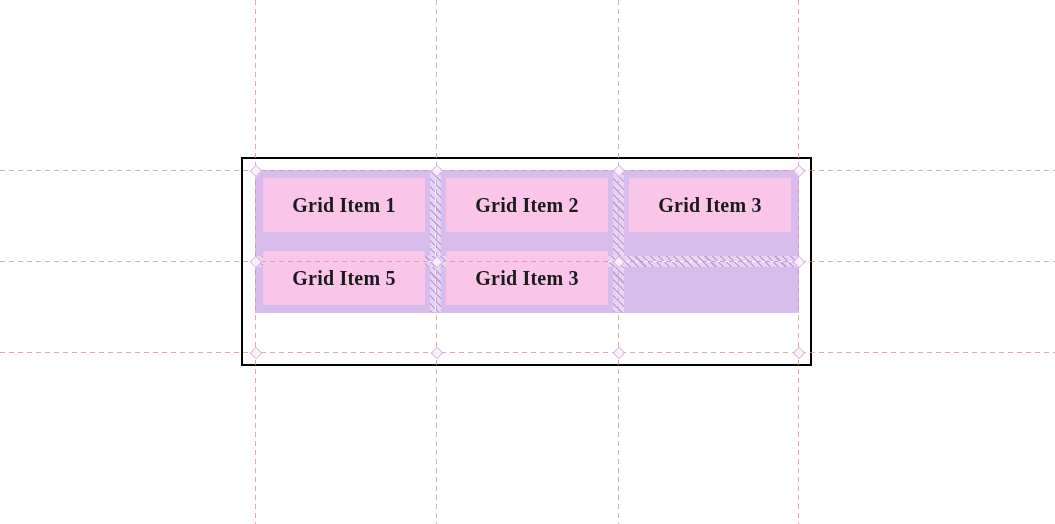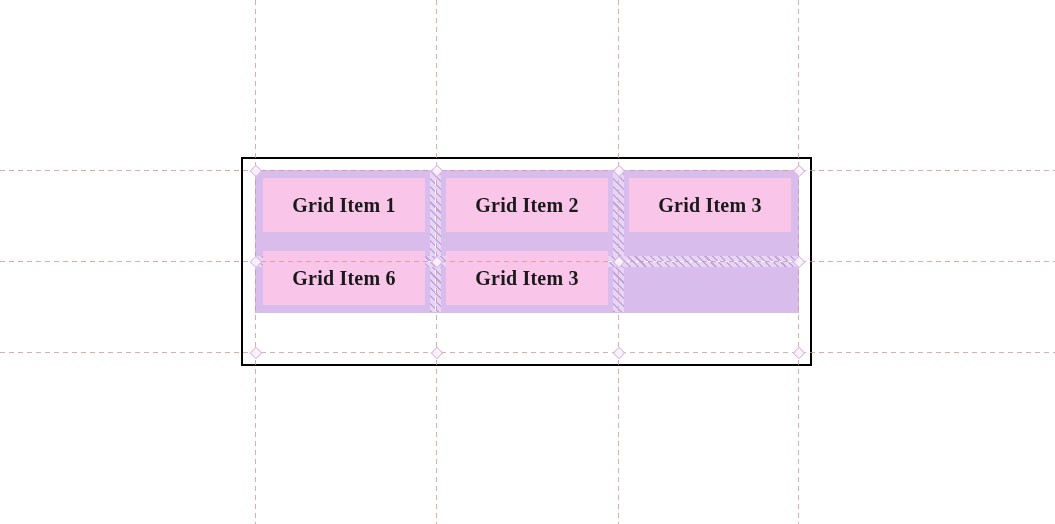--- a/index.html
+++ b/index.html
@@ -134,21 +134,21 @@
   <div class="grid-item">
     <span>Grid Item 2</span>
   </div>
 
   <div class="grid-item">
     <span>Grid Item 3</span>
   </div>
 
 
   <div class="grid-item">
-    <span>Grid Item 6</span>
+    <span>Grid Item 5</span>
   </div>
 
   <div class="grid-item">
     <span>Grid Item 3</span>
   </div>
 </div>
 
   <div class="guide v v1"></div>
   <div class="guide v v2"></div>
   <div class="guide v v3"></div>

